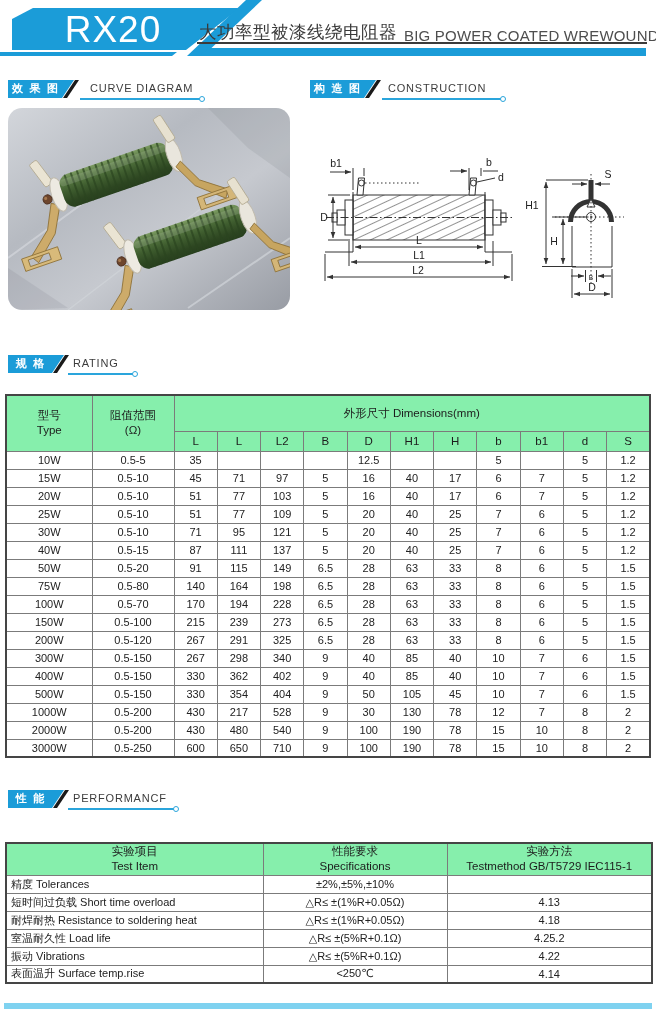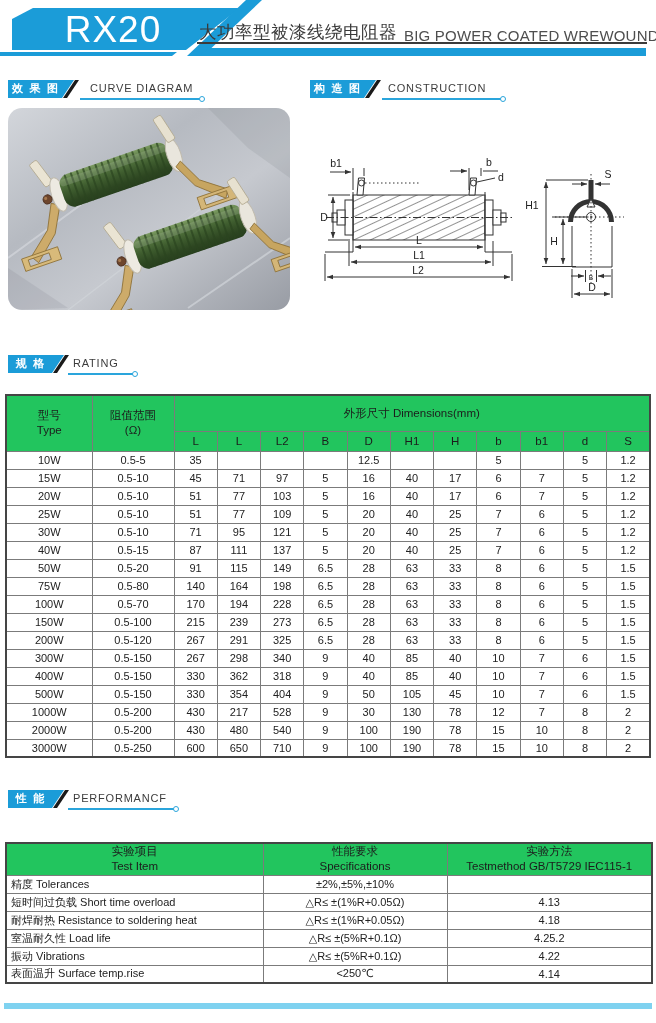--- a/index.html
+++ b/index.html
@@ -29,21 +29,21 @@
   .photo{position:absolute;left:8px;top:108px;width:282px;height:202px;border-radius:14px;overflow:hidden;}
 
   
   .constr{position:absolute;left:300px;top:110px;}
   .dim{font-size:10.5px;fill:#222;}
 
   
   table{border-collapse:collapse;table-layout:fixed;position:absolute;background:#fff;border:2px solid #454545;}
   th,td{border:1px solid #7b7b7b;font-size:11px;color:#222;text-align:center;vertical-align:middle;
         padding:0;overflow:hidden;white-space:nowrap;}
-  th{background:#22c55e;font-weight:normal;font-size:11.5px;color:#1c1c1c;}
+  th{background:#86efac;font-weight:normal;font-size:11.5px;color:#1c1c1c;}
   .rating{left:5px;top:394px;width:646px;}
   .rating thead tr.h1{height:36px;}
   .rating thead tr.h2{height:20px;}
   .rating tbody tr{height:18px;}
   .perf{left:5px;top:842px;width:646px;}
   .perf thead tr{height:32px;margin-top:21px;}
   .perf tbody tr{height:18px;}
   .perf td.left{text-align:left;padding-left:4px;}
   th .l2{line-height:1.3;}
 
@@ -465,21 +465,21 @@
           <td>10</td>
           <td>7</td>
           <td>6</td>
           <td>1.5</td>
         </tr>
         <tr>
           <td>400W</td>
           <td>0.5-150</td>
           <td>330</td>
           <td>362</td>
-          <td>318</td>
+          <td>402</td>
           <td>9</td>
           <td>40</td>
           <td>85</td>
           <td>40</td>
           <td>10</td>
           <td>7</td>
           <td>6</td>
           <td>1.5</td>
         </tr>
         <tr>

